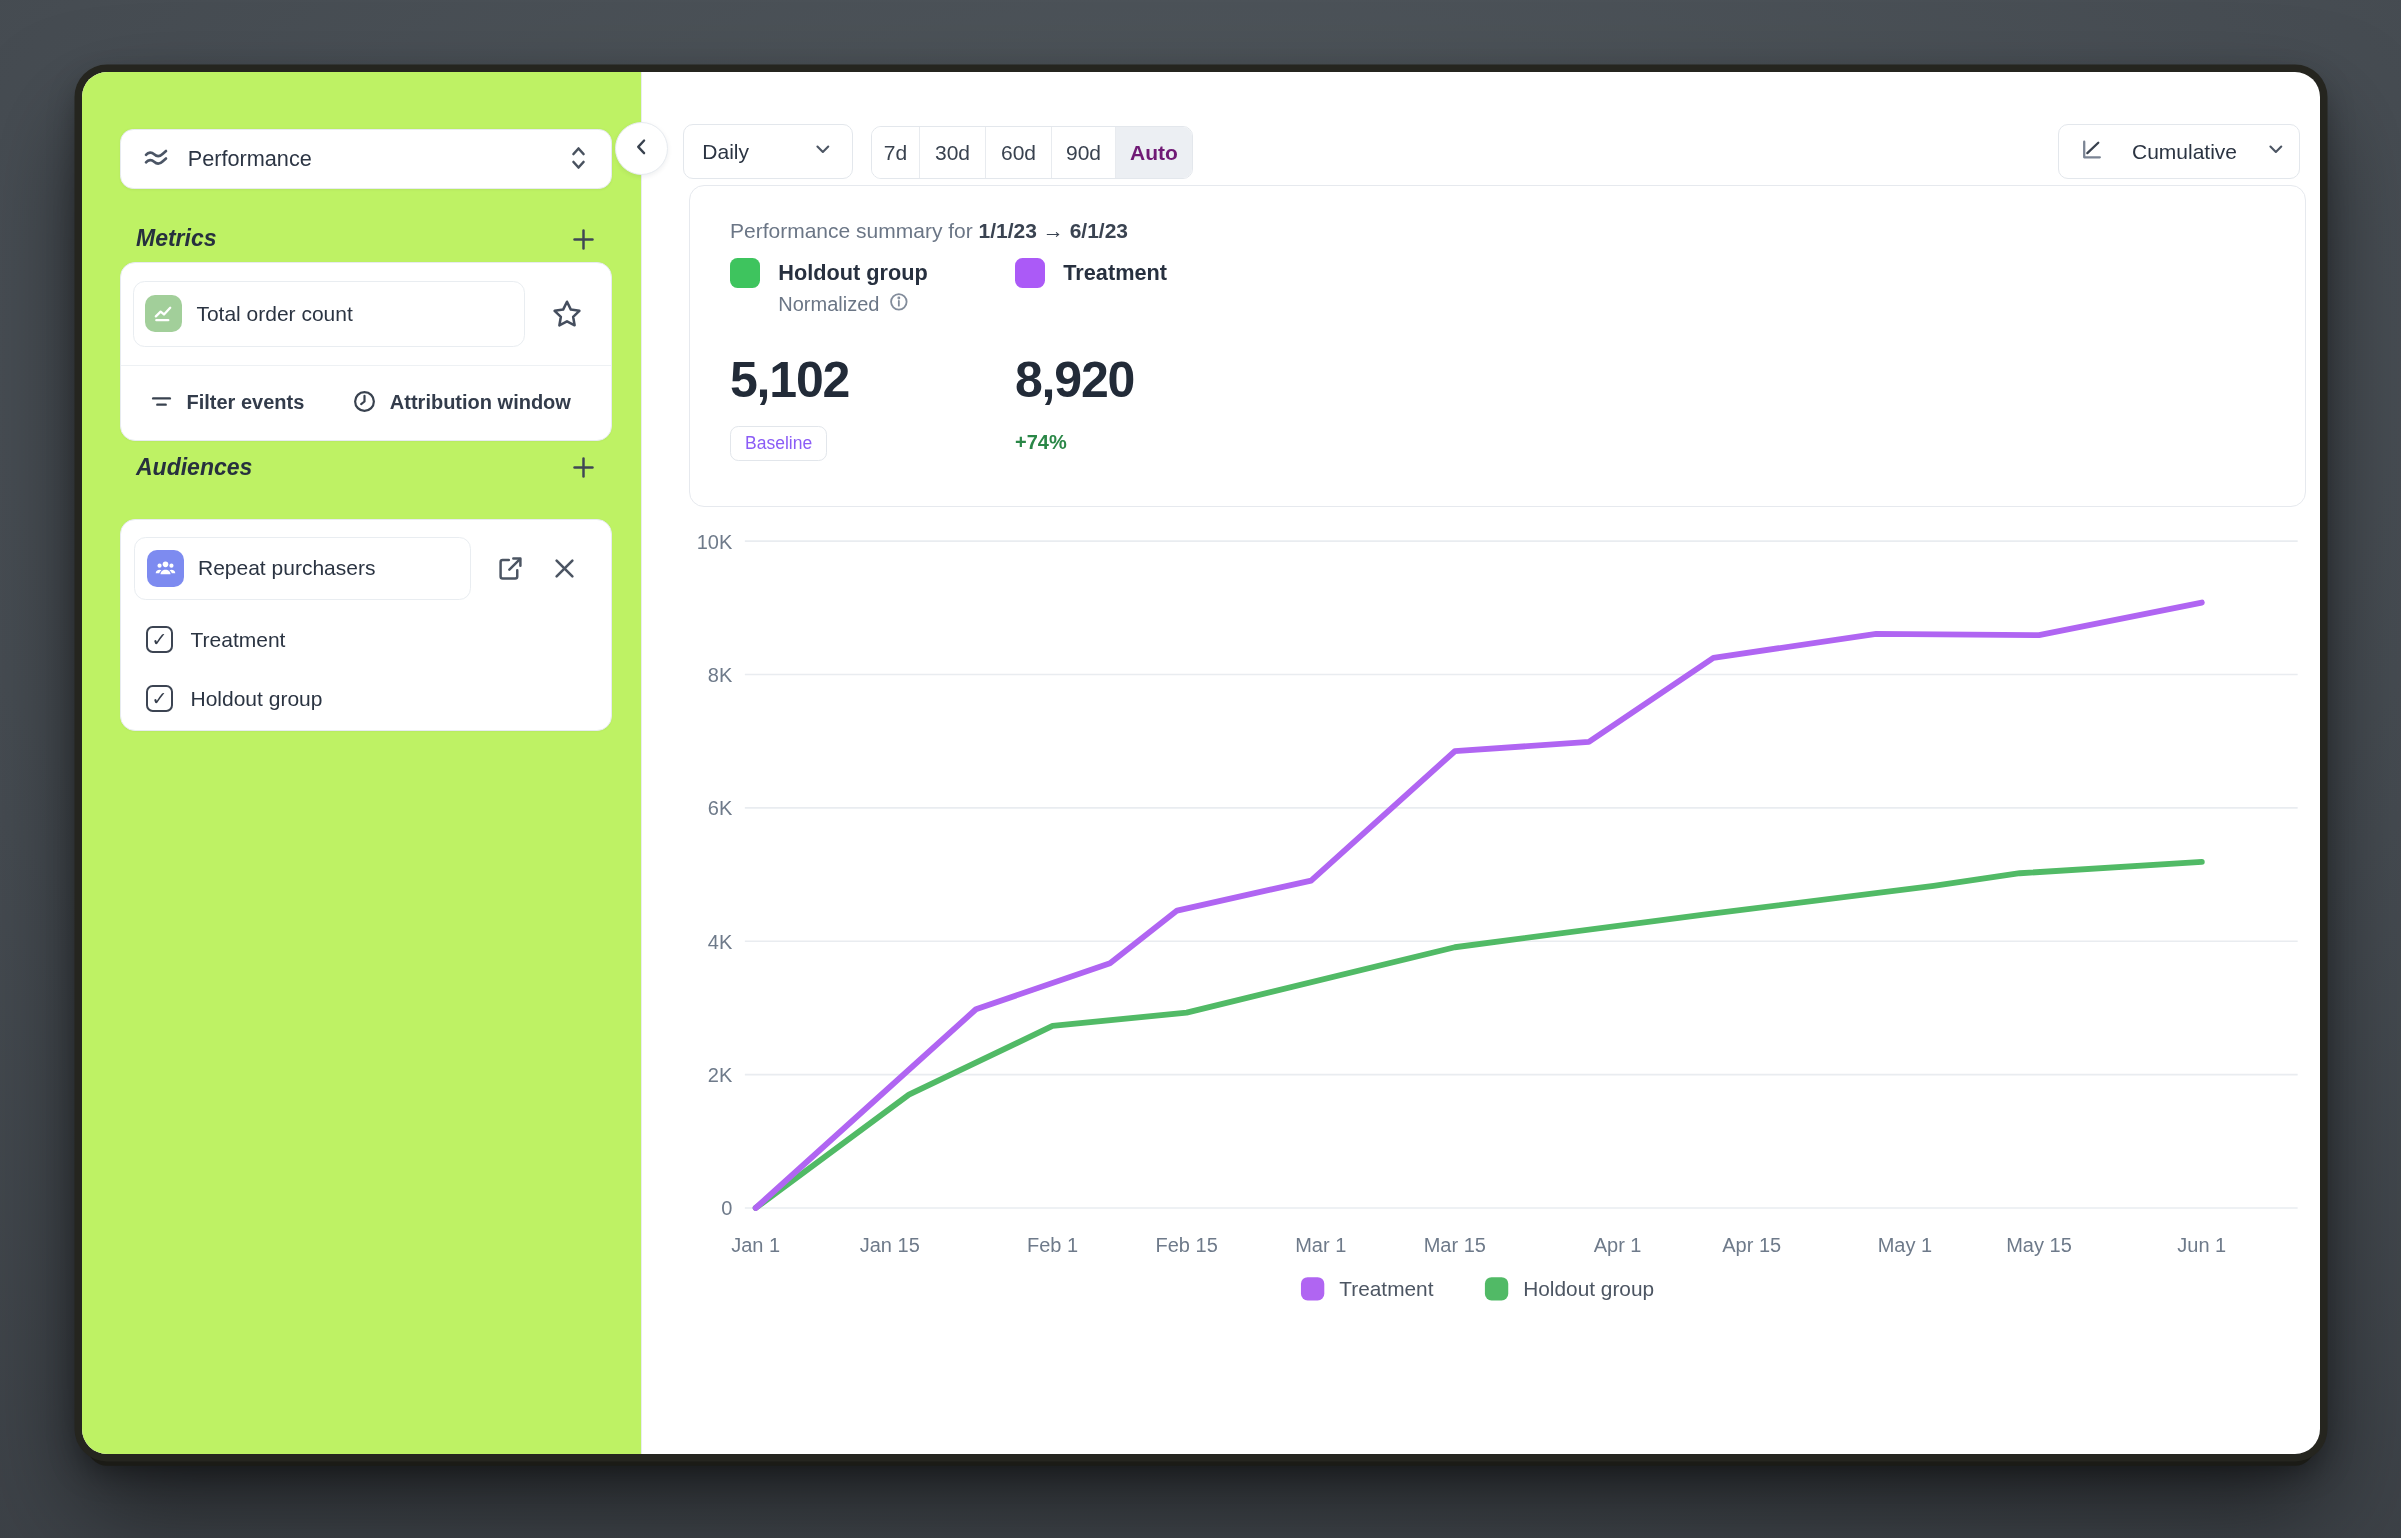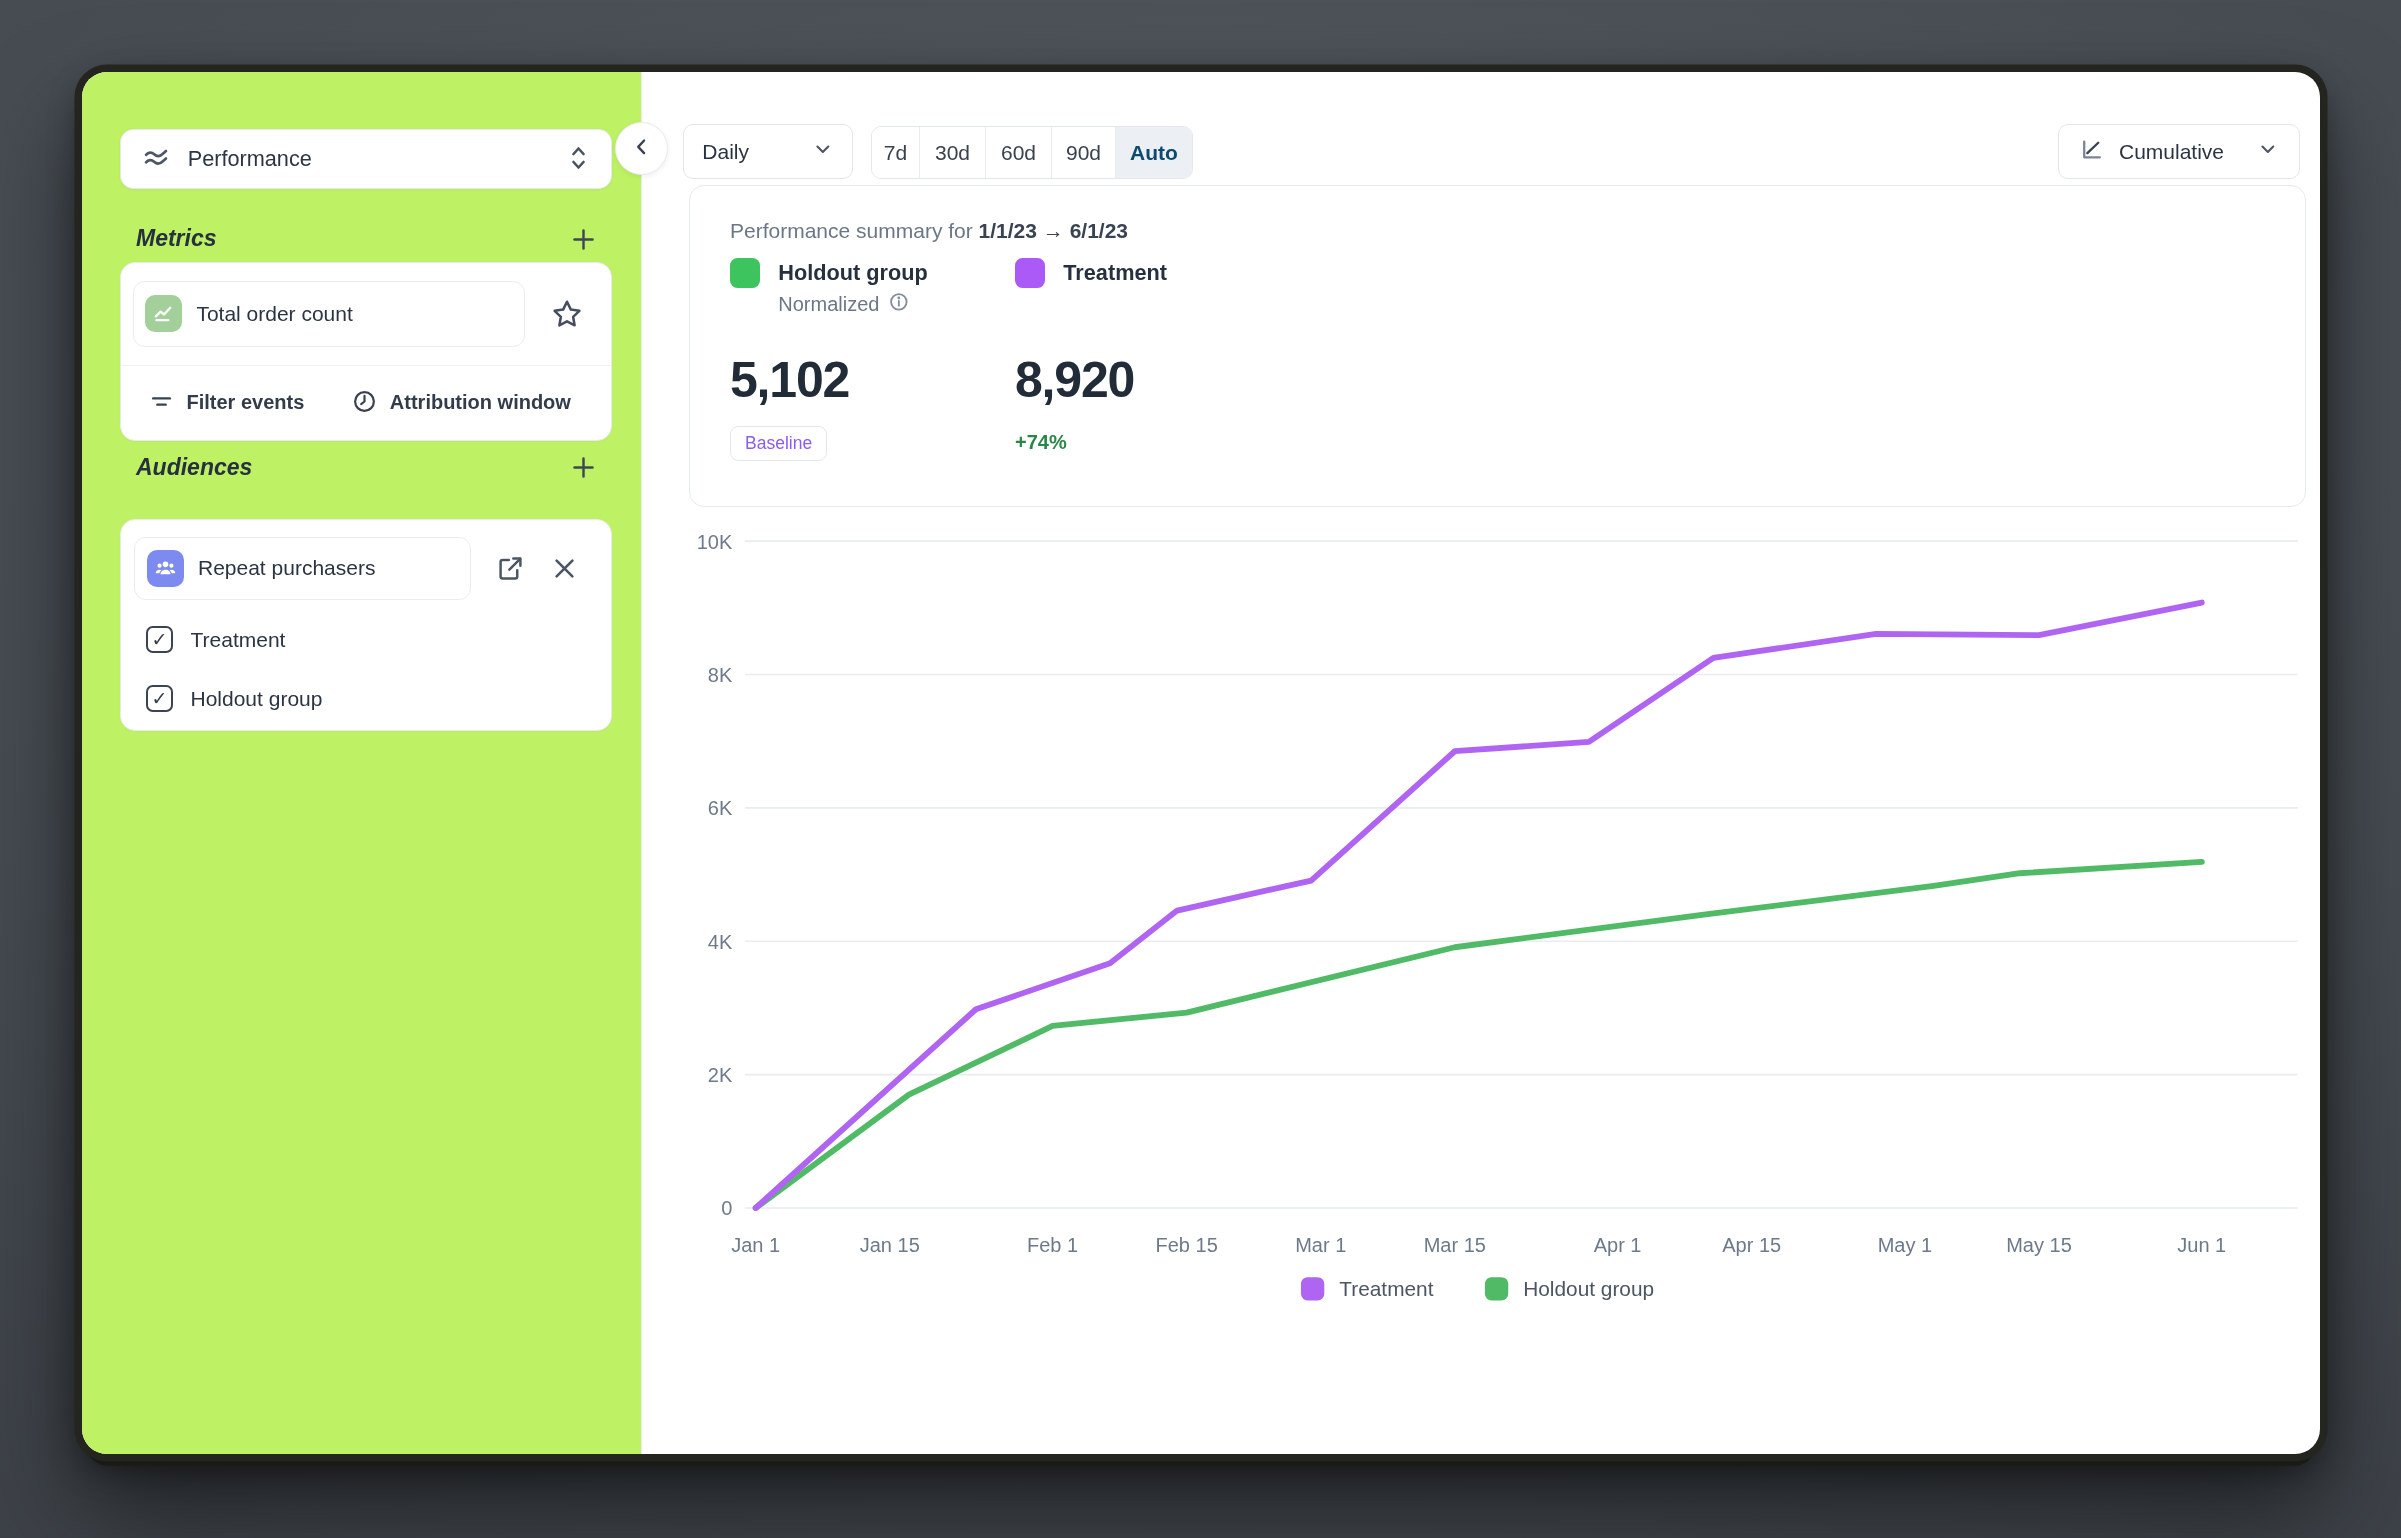--- a/index.html
+++ b/index.html
@@ -50,28 +50,28 @@
   
   .collapse-btn { position:absolute; left:533px; top:50px; width:53px; height:53px;
     background:#fff; border:1.7px solid #e7ebf0; border-radius:50%;
     box-shadow:0 1.7px 5px rgba(16,24,40,.07); display:flex; align-items:center;
     justify-content:center; cursor:pointer; z-index:5; }
   .select { position:absolute; height:55px; background:#fff; border:1.7px solid #e3e7ec;
     border-radius:10px; display:flex; align-items:center; cursor:pointer;
     font-size:21px; color:#2b3442;gap:21px; }
   .daily-select { left:601px; top:52px; width:170px; padding:0 18.3px; }
   .daily-select .chev { margin-left:auto; }
-  .view-select { left:1976px; top:52px; width:242px; padding:0 20px; gap:15px; }
+  .view-select { left:1976px; top:52px; width:242px; padding:0 20px; gap:28px; }
   .view-select .chev { margin-left:auto; }
   .segmented { position:absolute; left:789px; top:54px; height:53px; display:flex;
     border:1.7px solid #e3e7ec; border-radius:10px; overflow:hidden; background:#fff; }
   .segment { display:flex; align-items:center; justify-content:center;
     font-size:21px; color:#39424f; cursor:pointer; background:#fff; }
   .segment + .segment { border-left:1.7px solid #e8ebef; }
-  .segment.active { background:#eceff3; font-weight:700; color:#0c4a6e; }
+  .segment.active { background:#eceff3; font-weight:700; color:#701a75; }
   
   .summary-card { position:absolute; left:607px; top:113px; width:1617px; height:322px;
     border:1.7px solid #e6e9ee; border-radius:15px; background:#fff; }
   .sum-title { position:absolute; left:40px; top:33px; font-size:21px; color:#6b7686; }
   .sum-title .dates { color:#3a4351; font-weight:600; }
   .sum-group { position:absolute; top:72px; display:flex; gap:18.3px; }
   .g1 { left:40px; } .g2 { left:325px; }
   .swatch { width:30px; height:30px; border-radius:7.5px; flex:0 0 auto; }
   .sum-label { font-size:21.7px; font-weight:700; color:#27303f; line-height:30px; }
   .sum-sub { display:flex; align-items:center; gap:8.3px; margin-top:3.3px;

